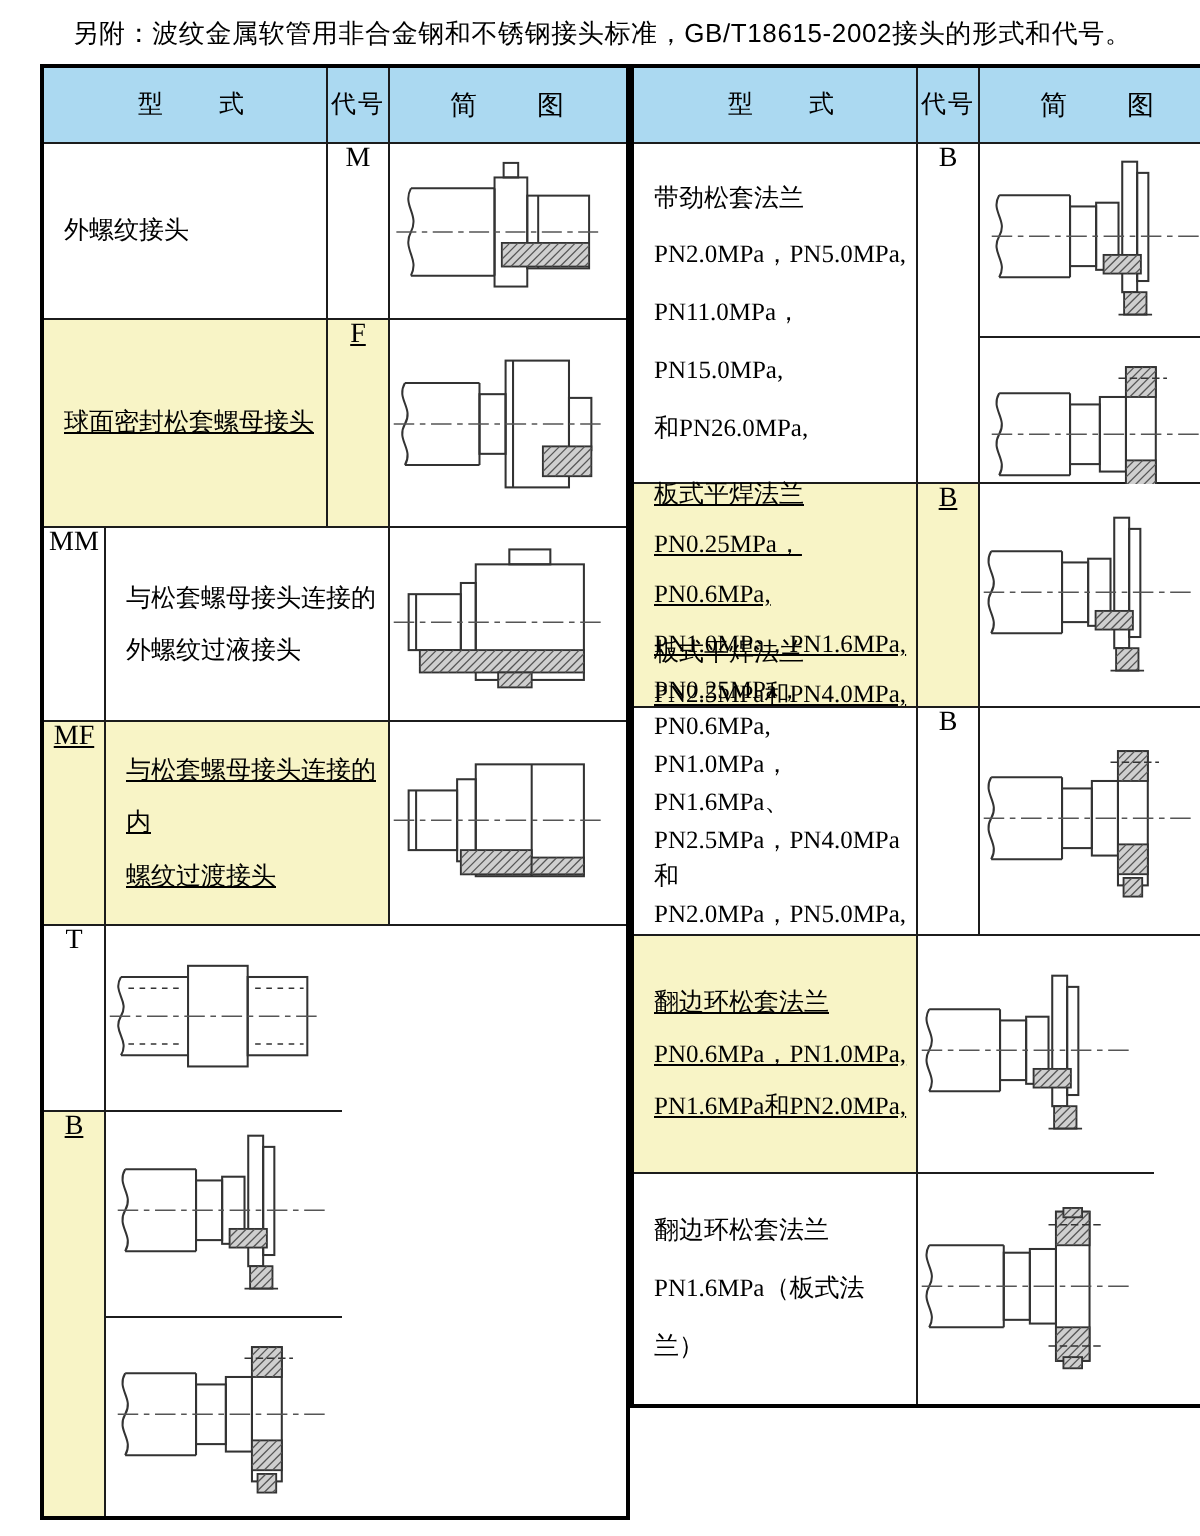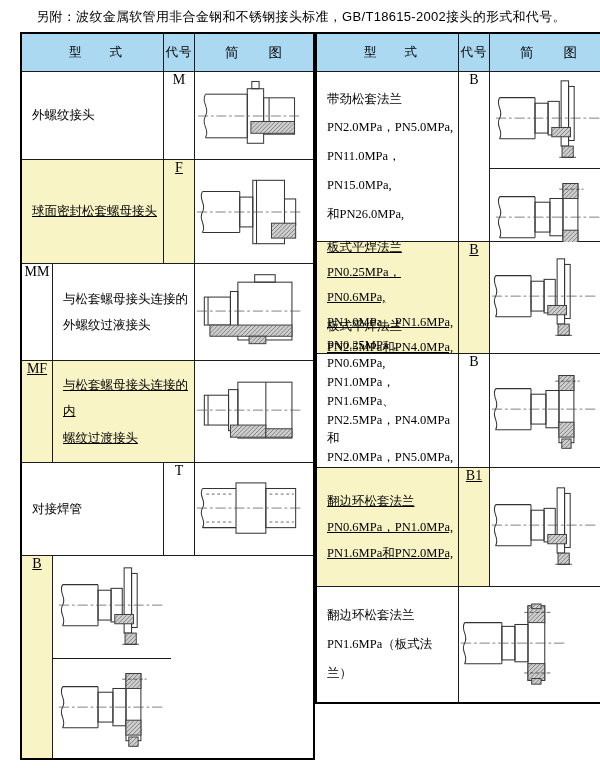--- a/index.html
+++ b/index.html
@@ -200,23 +200,20 @@
             <line x1="89.5" y1="71.0" x2="98.5" y2="62.0" stroke="#555" stroke-width="0.7"></line>
             <line x1="94.0" y1="71.0" x2="103.0" y2="62.0" stroke="#555" stroke-width="0.7"></line>
             <line x1="98.5" y1="71.0" x2="104.0" y2="65.5" stroke="#555" stroke-width="0.7"></line>
             <line x1="103.0" y1="71.0" x2="104.0" y2="70.0" stroke="#555" stroke-width="0.7"></line>
             <line x1="2" y1="42" x2="114" y2="42" stroke="#555" stroke-width="0.8" stroke-dasharray="11 3 3 3"></line>
           </svg>
       </div>
     </div>
 
     <div class="tr" style="height:93px">
-      <div class="td type">
-          <span>对接焊管</span>
-        </div>
       <div class="td code">
           <span>T</span>
         </div>
       <div class="td diag">
         <svg class="fit" width="110" height="82" viewBox="0 0 118 88">
             <path d="M8,22 c-5,8.4 5,12.6 0,21 c-5,8.4 5,12.6 0,21" stroke="#333" stroke-width="1.1" fill="none"></path>
             <line x1="8" y1="22" x2="44" y2="22" stroke="#333" stroke-width="1.1"></line>
             <line x1="8" y1="64" x2="44" y2="64" stroke="#333" stroke-width="1.1"></line>
             <line x1="12" y1="28" x2="42" y2="28" stroke="#333" stroke-width="0.8" stroke-dasharray="3 3"></line>
             <line x1="12" y1="58" x2="42" y2="58" stroke="#333" stroke-width="0.8" stroke-dasharray="3 3"></line>
@@ -466,23 +463,20 @@
             <line x1="2" y1="42" x2="114" y2="42" stroke="#555" stroke-width="0.8" stroke-dasharray="11 3 3 3"></line>
           </svg>
       </div>
     </div>
 
     <div class="tr" style="height:119px">
       <div class="td type hl">
           <span style="line-height:2.1">翻边环松套法兰
 PN0.6MPa，PN1.0MPa,
 PN1.6MPa和PN2.0MPa,</span>
-        </div>
-      <div class="td code hl">
-          <span>B1</span>
         </div>
       <div class="td diag">
         <svg class="fit" width="110" height="100" viewBox="0 0 118 88">
             <path d="M6,20 c-5,8.8 5,13.2 0,22 c-5,8.8 5,13.2 0,22" stroke="#333" stroke-width="1.1" fill="none"></path>
             <line x1="6" y1="20" x2="44" y2="20" stroke="#333" stroke-width="1.1"></line>
             <line x1="6" y1="64" x2="44" y2="64" stroke="#333" stroke-width="1.1"></line>
             <line x1="44" y1="20" x2="44" y2="64" stroke="#333" stroke-width="1.1"></line>
             <rect x="44" y="26" width="14" height="32" stroke="#333" stroke-width="1.1" fill="none"></rect>
             <rect x="58" y="24" width="12" height="36" stroke="#333" stroke-width="1.1" fill="none"></rect>
             <rect x="72" y="2" width="8" height="70" stroke="#333" stroke-width="1.1" fill="none"></rect>

